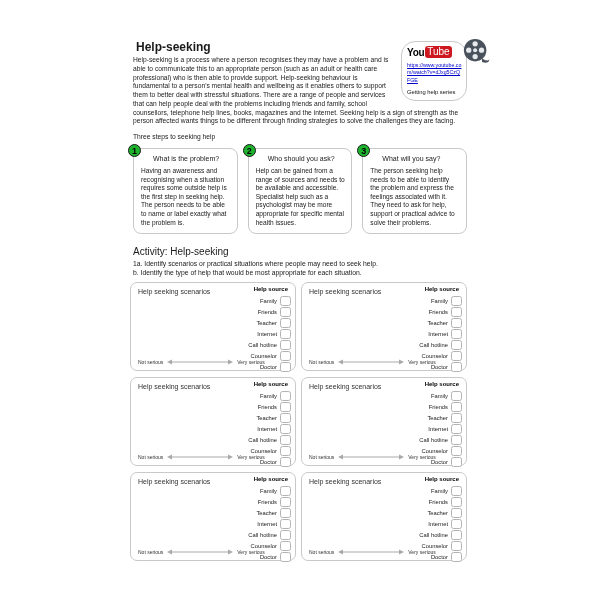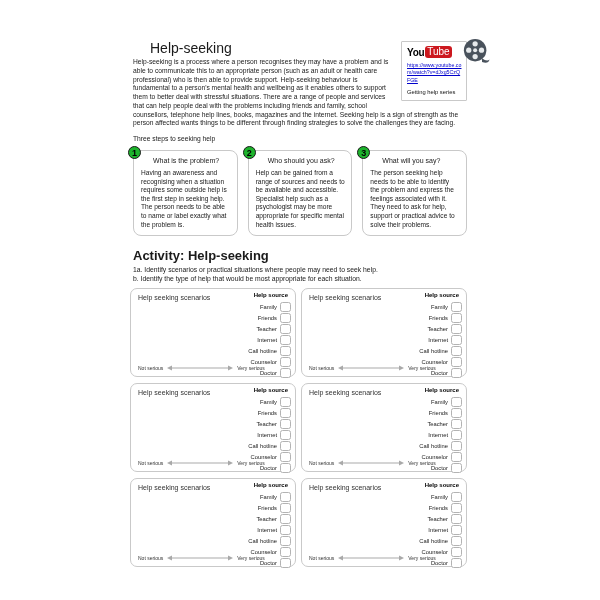--- a/index.html
+++ b/index.html
@@ -2,48 +2,48 @@
 <html><head>
 <meta charset="utf-8">
 <style>
   * { margin:0; padding:0; box-sizing:border-box; }
   html,body { background:#fff; }
   body { font-family:"Liberation Sans", sans-serif; color:#1a1a1a; }
   .canvas { position:relative; width:600px; height:600px; background:#ffffff; overflow:hidden; }
   .content { position:absolute; left:130px; top:40px; width:337px; }
 
   
-  .youtube-box { float:right; width:66px; border:1px solid #c9c9c9; border-radius:1px;
+  .youtube-box { float:right; width:66px; border:1px solid #c9c9c9; border-radius:14px;
     padding:4px 4px 5px 5px; margin:1px 0 4px 8px; position:relative; background:#fff; }
   .yt-logo-row { display:flex; align-items:center; }
   .yt-you { font-weight:bold; font-size:10px; color:#000; letter-spacing:-0.3px; }
   .yt-tube { font-weight:normal; font-size:10px; color:#fff; background:#cc181e;
     border-radius:3px; padding:0 2px 1px 2px; margin-left:1px; }
   .film-reel { position:absolute; top:-5px; right:-26px; width:30px; height:30px; }
   .yt-link { display:block; font-size:5.3px; line-height:1.4; color:#0000cc;
     text-decoration:underline; word-break:break-all; margin:4px 0 5px 0; cursor:pointer; }
   .yt-caption { font-size:5.8px; color:#111; }
 
   
-  h1 { font-size:14px; font-weight:normal; margin:0 0 2px 20px; }
+  h1 { font-size:12px; font-weight:bold; margin:0 0 2px 6px; }
   .intro { font-size:6.7px; line-height:1.31; margin-left:3px; }
   .steps-heading { font-size:6.7px; margin:7px 0 8px 3px; }
 
   
   .steps-row { display:flex; gap:10px; margin:0 0 12px 3px; }
   .step-box { flex:1; position:relative; border:1px solid #c9c9c9; border-radius:8px;
     padding:5px 6px 6px 7px; min-height:76px; background:#fff; }
   .step-circle { position:absolute; top:-5px; left:-6px; width:13px; height:13px;
     border-radius:50%; background:#1db32c; border:1px solid #1a1a1a; display:flex;
     align-items:center; justify-content:center; font-size:9px; font-weight:bold; color:#000; }
   .step-title { font-size:7px; margin:1px 0 5px 12px; }
   .step-body { font-size:6.6px; line-height:1.3; }
 
   
-  .activity-heading { font-size:13px; font-weight:bold; margin:6px 0 2px 3px; }
+  .activity-heading { font-size:10px; font-weight:normal; margin:6px 0 2px 3px; }
   .instr { font-size:6.8px; line-height:1.35; margin-left:3px; }
 
   .grid { display:grid; grid-template-columns:1fr 1fr; gap:6px 5px; margin-top:5px; }
   .sbox { position:relative; height:89px; border:1px solid #c9c9c9; border-radius:7px; background:#fff; }
   .sbox-label { position:absolute; top:5px; left:7px; font-size:7px; color:#333; }
   .source-col { position:absolute; top:3px; right:4px; width:80px; }
   .source-header { text-align:right; font-size:6px; font-weight:bold; color:#000;
     padding-right:3px; height:9px; }
   .source-row { display:flex; justify-content:flex-end; align-items:center; gap:3px; height:11px; }
   .source-label { font-size:5.8px; color:#222; }

